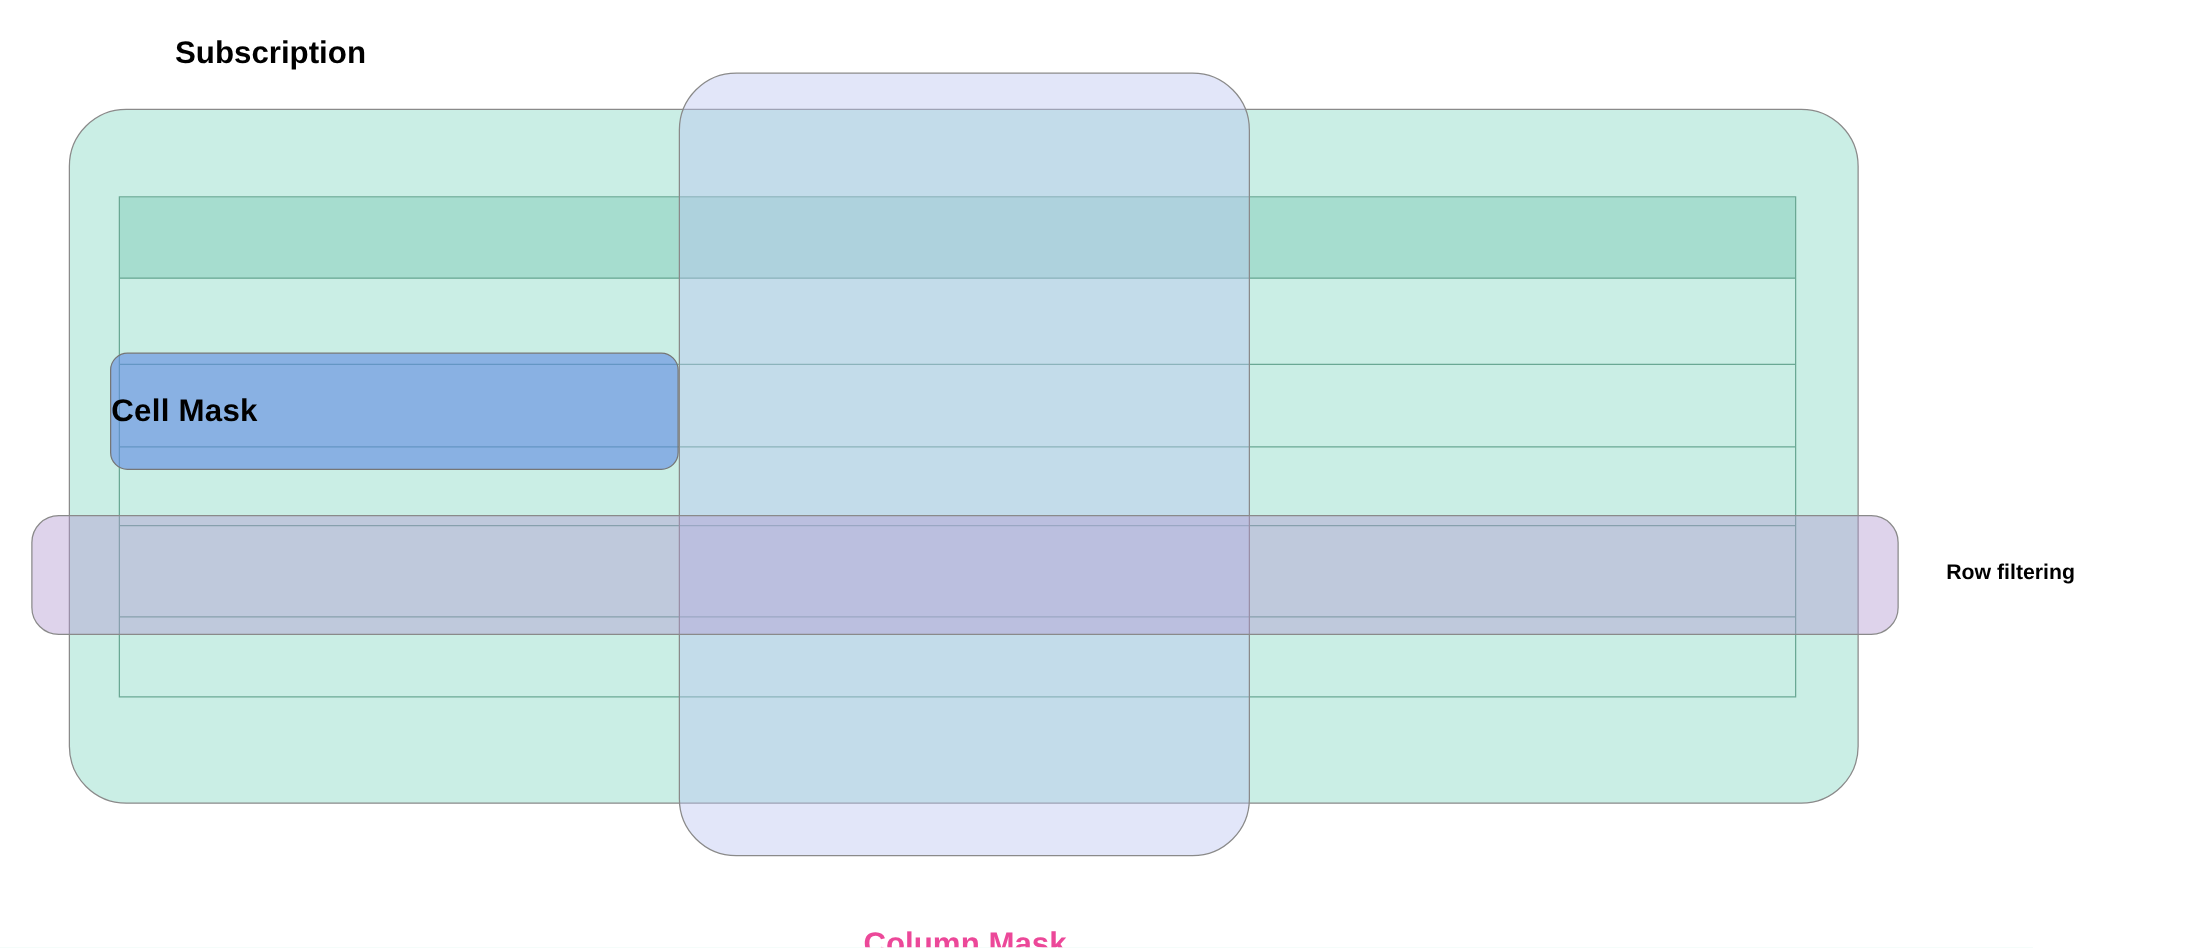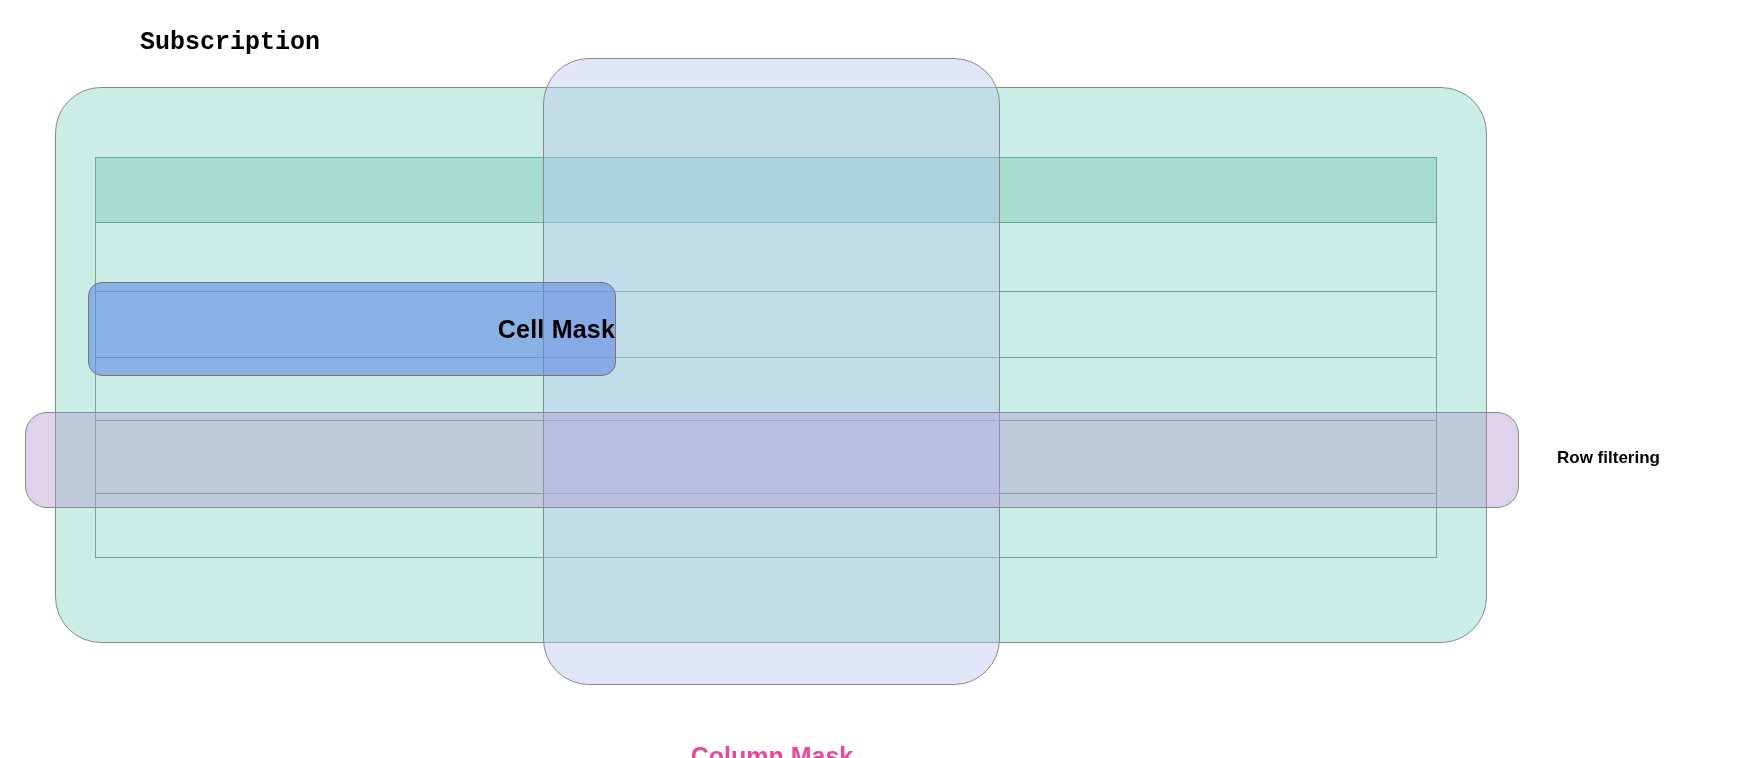--- a/index.html
+++ b/index.html
@@ -75,47 +75,46 @@
     border: 1.5px solid #8a8a8a;
     border-radius: 22px;
     box-sizing: border-box;
   }
 
   
   .cell-mask {
     position: absolute;
     left: 88px;
     top: 282px;
-    width: 528px;
+    width: 455px;
     height: 94px;
     background: rgba(97, 139, 226, 0.62);
     border: 1.5px solid #767676;
     border-radius: 14px;
     box-sizing: border-box;
     display: flex;
     align-items: center;
-    justify-content: flex-end;
+    justify-content: flex-start;
   }
   .cell-mask-label {
     font-size: 25px;
     font-weight: bold;
     color: #000000;
     letter-spacing: 0.2px;
   }
 
   
   .label-subscription {
     position: absolute;
     left: 140px;
     top: 28px;
     font-size: 25px;
     font-weight: bold;
     color: #000000;
     white-space: nowrap;
-    font-family: Liberation Mono, monospace;
   }
   .label-row-filtering {
     position: absolute;
     left: 1557px;
     top: 458px;
     transform: translateY(-50%);
     font-size: 17px;
     font-weight: bold;
     color: #000000;
     white-space: nowrap;

